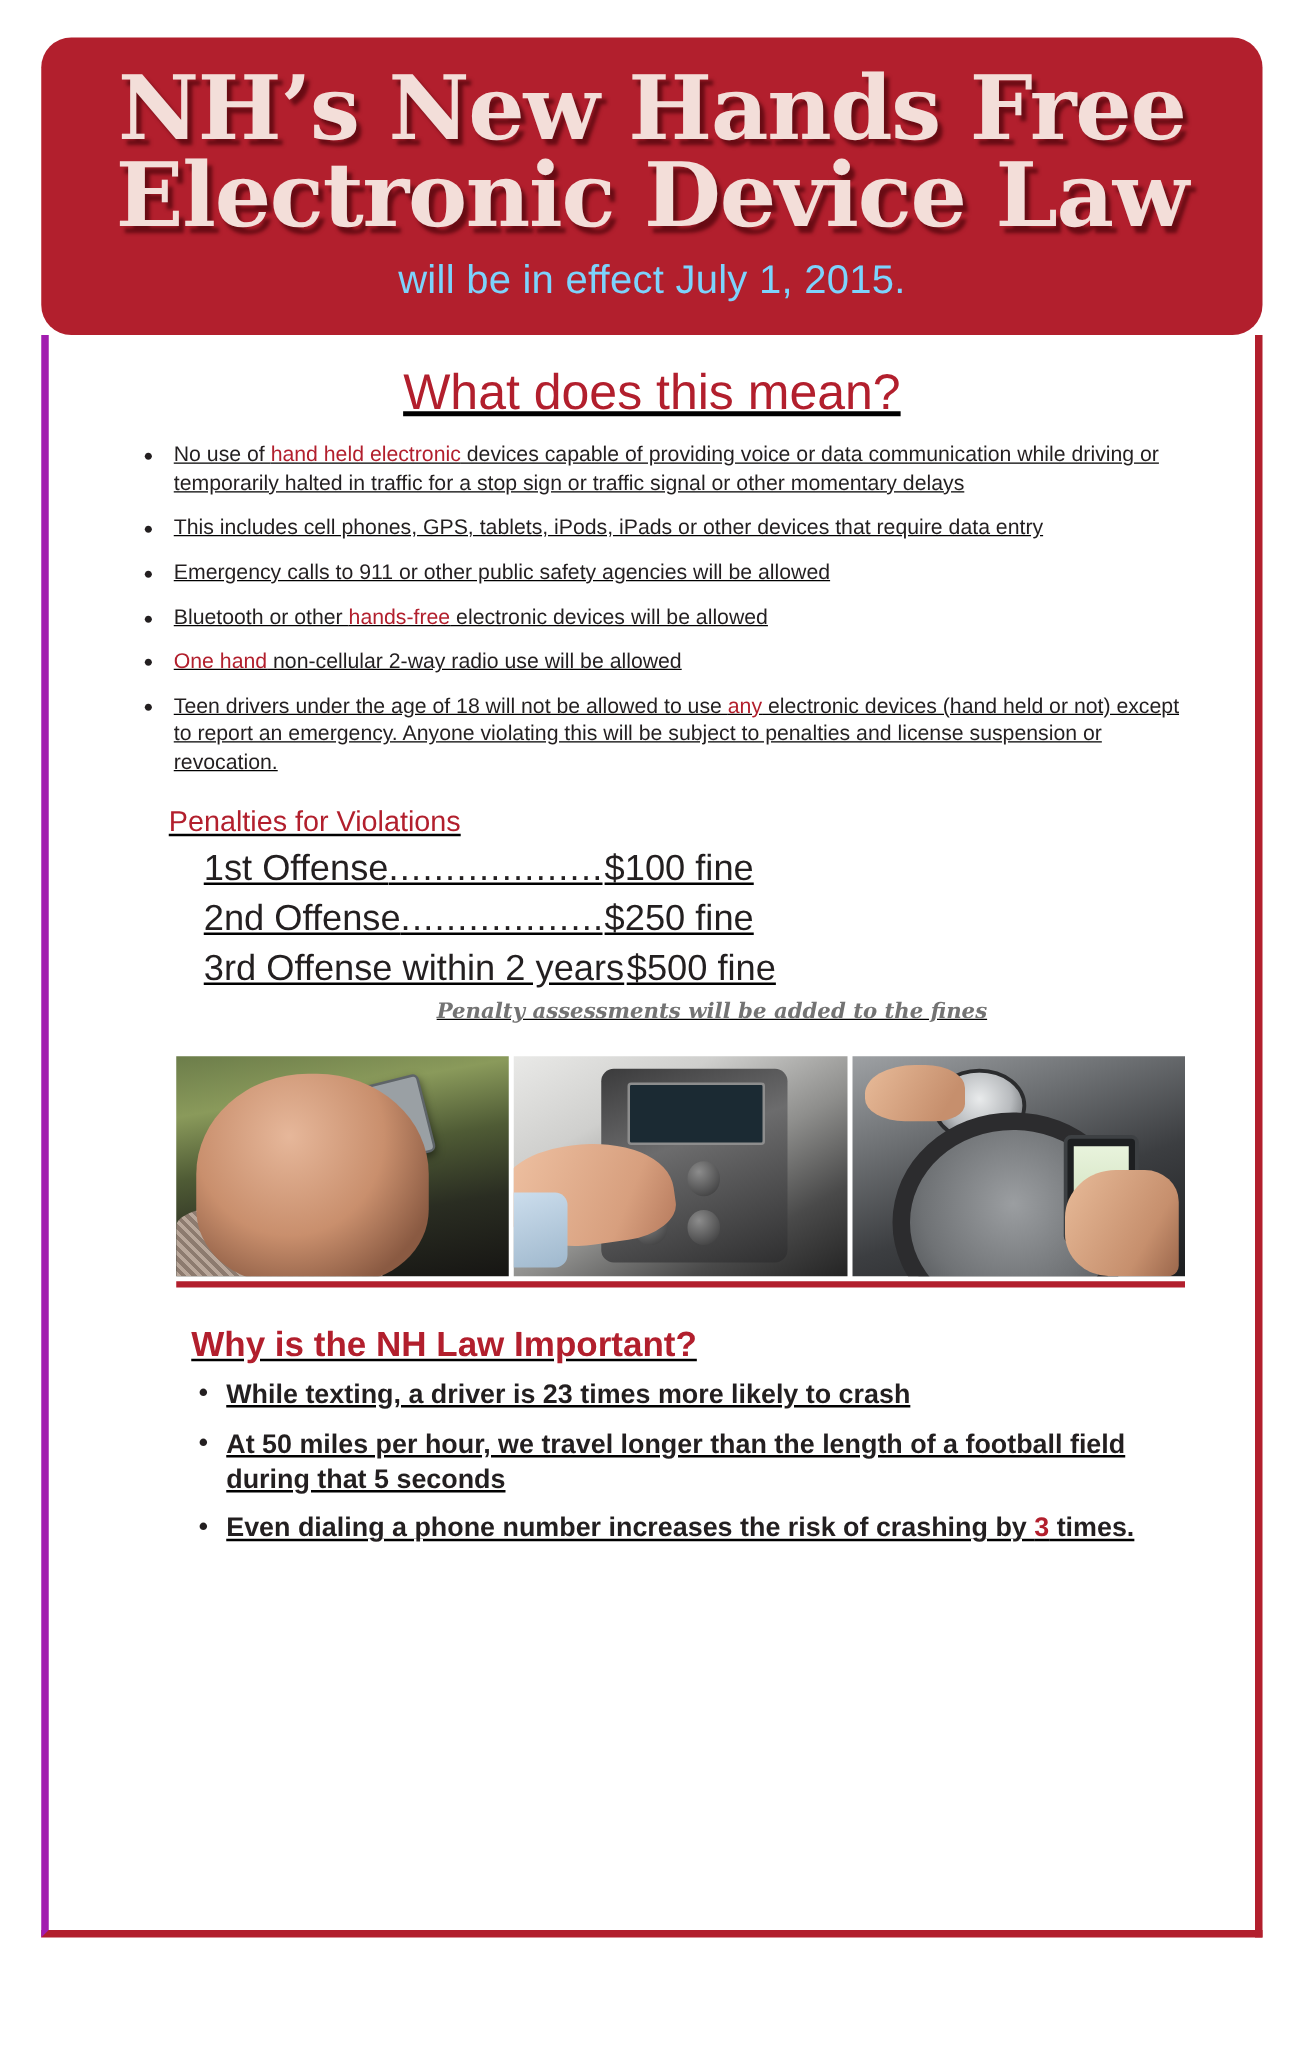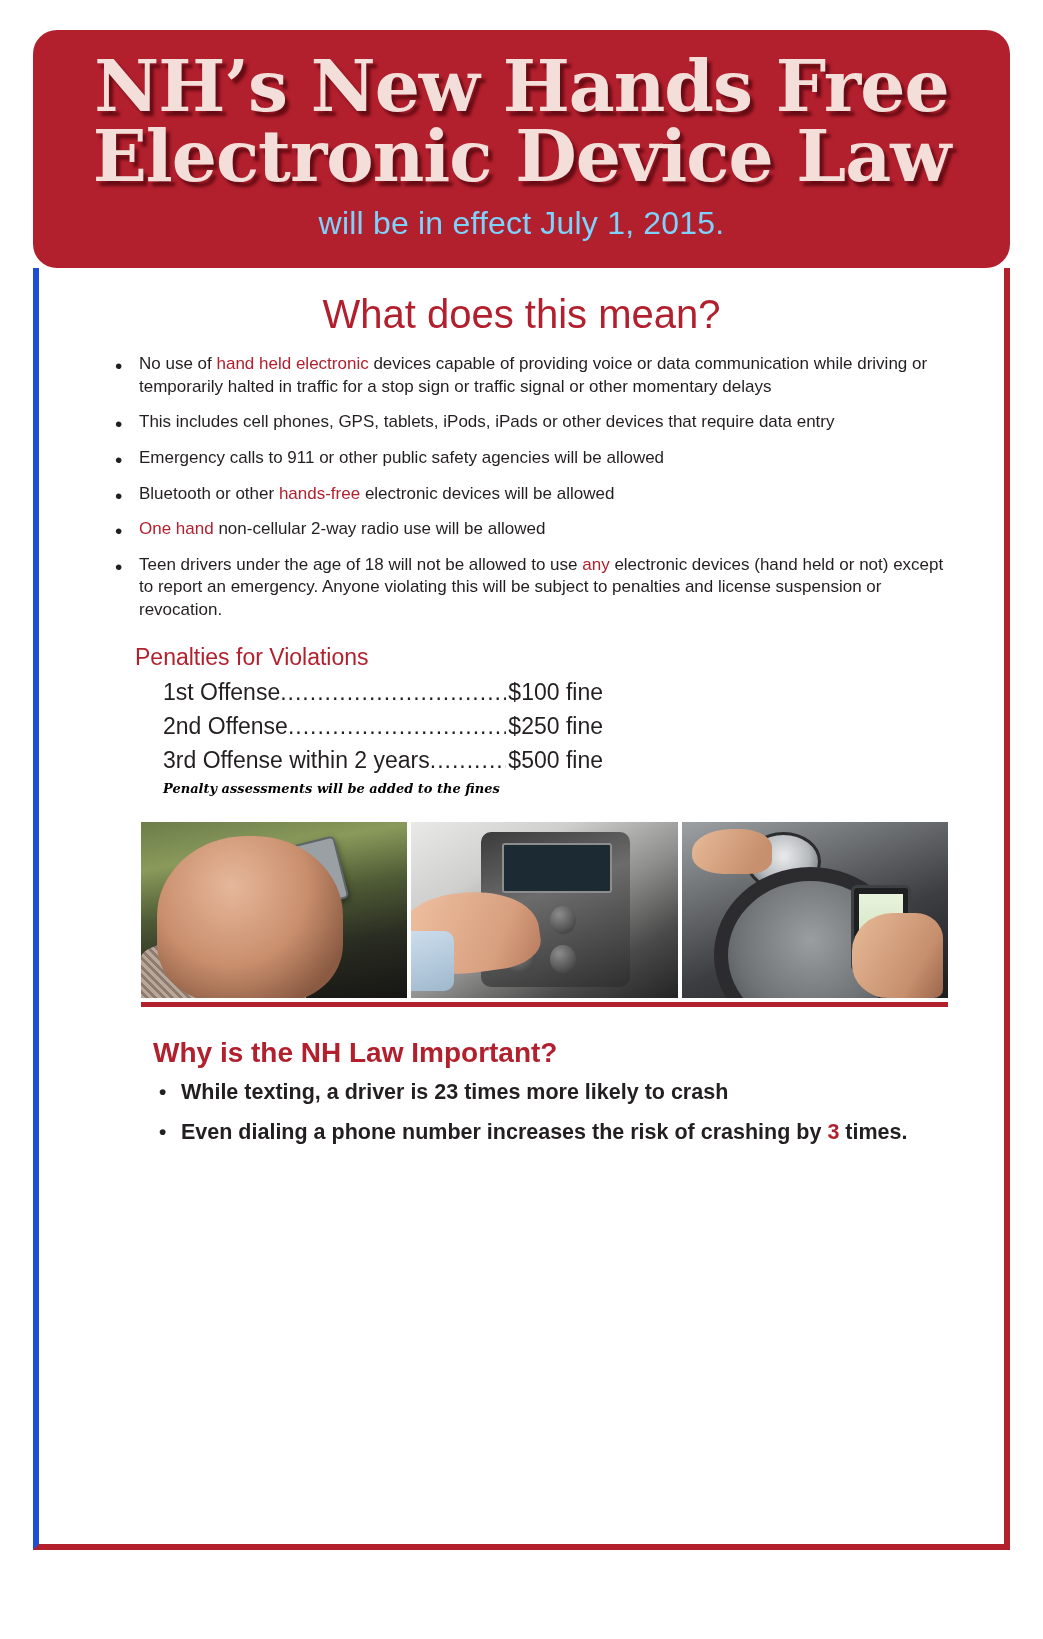--- a/index.html
+++ b/index.html
@@ -46,27 +46,28 @@
     margin-top: 14px;
     font-family: "Liberation Sans", sans-serif;
     font-weight: normal;
     font-size: 32px;
     color: #7dd3fc;
     letter-spacing: 0.2px;
   }
 
   
   .bodybox {
-    border-left: 6px solid #1d4ed8;
+    border-left: 6px solid #a21caf;
     border-right: 6px solid #b21f2d;
     border-bottom: 6px solid #b21f2d;
     padding: 18px 28px 10px 28px;
     box-sizing: border-box;
     height: 1282px;
     position: relative;
+    text-decoration: underline;
   }
 
   h2.section-title {
     margin: 6px 0 16px 0;
     text-align: center;
     font-size: 40px;
     font-weight: normal;
     color: #b21f2d;
     font-family: "Liberation Sans", sans-serif;
   }
@@ -98,21 +99,21 @@
   .penalties {
     margin: 22px 0 0 0;
     padding-left: 68px;
   }
   .penalties .pen-title {
     color: #b21f2d;
     font-size: 23px;
     margin-bottom: 8px;
   }
   .pen-row {
-    font-size: 23px;
+    font-size: 29px;
     color: #231f20;
     margin-left: 28px;
     margin-bottom: 7px;
     display: flex;
     align-items: baseline;
     width: 440px;
   }
   .pen-label { white-space: nowrap; }
   .pen-dots {
     flex: 1 1 auto;
@@ -122,22 +123,23 @@
     color: #231f20;
     margin: 0 2px 0 0;
   }
   .pen-amount { white-space: nowrap; }
   .pen-note {
     margin-left: 28px;
     margin-top: 6px;
     font-family: "DejaVu Serif", serif;
     font-style: italic;
     font-weight: bold;
-    font-size: 13px;
-    color: #000000;
+    font-size: 17px;
+    color: #737373;
+    text-align: center;
   }
 
   
   .photostrip {
     margin: 26px 28px 0 74px;
     height: 176px;
     display: flex;
     gap: 4px;
     border-bottom: 5px solid #b21f2d;
     padding-bottom: 4px;
@@ -398,18 +400,19 @@
             <div class="scr"></div>
           </div>
         <div class="hand3"></div>
       </div>
     </div>
 
     <div class="why">
       <h3>Why is the NH Law Important?</h3>
       <ul class="why-bullets" id="why-bullets">
           <li><span>While texting, a driver is 23 times more likely to crash</span></li>
+          <li><span>At 50 miles per hour, we travel longer than the length of a football field during that 5 seconds</span></li>
           <li><span>Even dialing a phone number increases the risk of crashing by </span><span class="red">3</span><span> times.</span></li>
         </ul>
     </div>
 
   </div>
 </div>
 
 </body></html>

